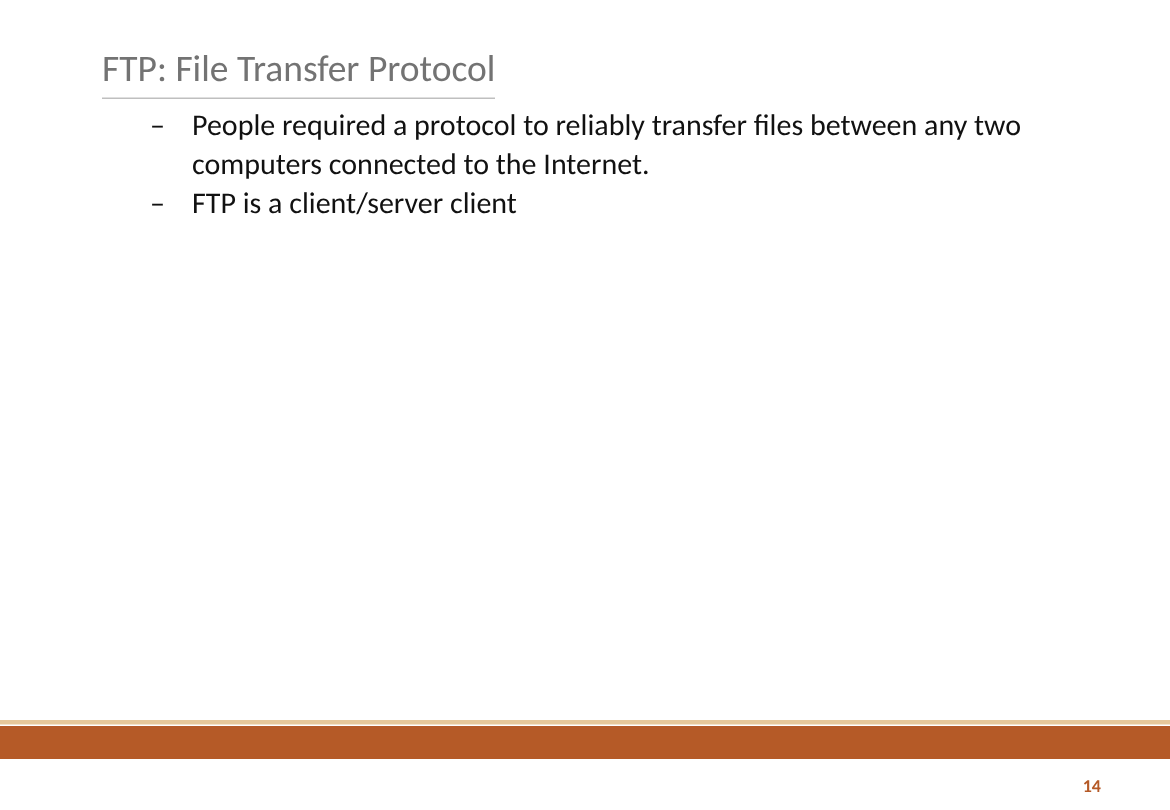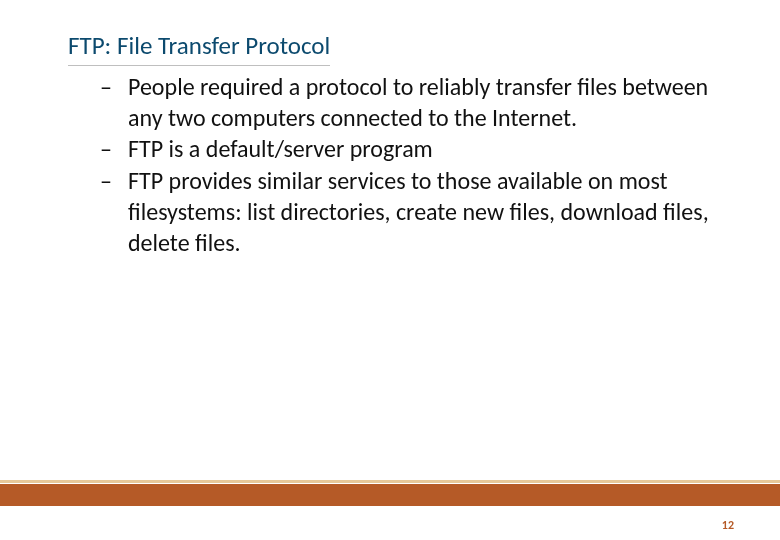--- a/index.html
+++ b/index.html
@@ -13,39 +13,39 @@
   }
   .title-wrap {
     position: absolute;
     left: 68px;
     top: 30px;
     right: 40px;
   }
   .title {
     font-size: 25px;
     font-weight: 400;
-    color: #0c4a6e;
+    color: #737373;
     border-bottom: 1px solid #bfbfbf;
     padding-bottom: 4px;
     display: inline-block;
     width: auto;
   }
   .content {
     position: absolute;
     left: 100px;
     right: 50px;
     top: 72px;
   }
   .bullet-list {
     list-style: none;
   }
   .bullet-item {
     position: relative;
     padding-left: 28px;
-    font-size: 24px;
+    font-size: 20px;
     line-height: 1.28;
     color: #111;
     margin-bottom: 1px;
   }
   .bullet-item::before {
     content: "–";
     position: absolute;
     left: 0;
     top: 0;
     color: #111;
@@ -87,25 +87,24 @@
 
 <div class="slide">
 
   <div class="title-wrap">
     <h1 class="title">FTP: File Transfer Protocol</h1>
   </div>
 
   <div class="content">
     <ul class="bullet-list">
       <li class="bullet-item">People required a protocol to reliably transfer files between any two computers connected to the Internet.</li>
-      <li class="bullet-item">FTP is a default/server program</li>
-      <li class="bullet-item">FTP provides similar services to those available on most filesystems: list directories, create new files, download files, delete files.</li>
+      <li class="bullet-item">FTP is a client/server client</li>
     </ul>
   </div>
 
   <div class="footer-bar">
     <div class="bar-thin"></div>
     <div class="bar-main"></div>
   </div>
 
-  <div class="page-num">12</div>
+  <div class="page-num">14</div>
 
 </div>
 
 </body></html>

